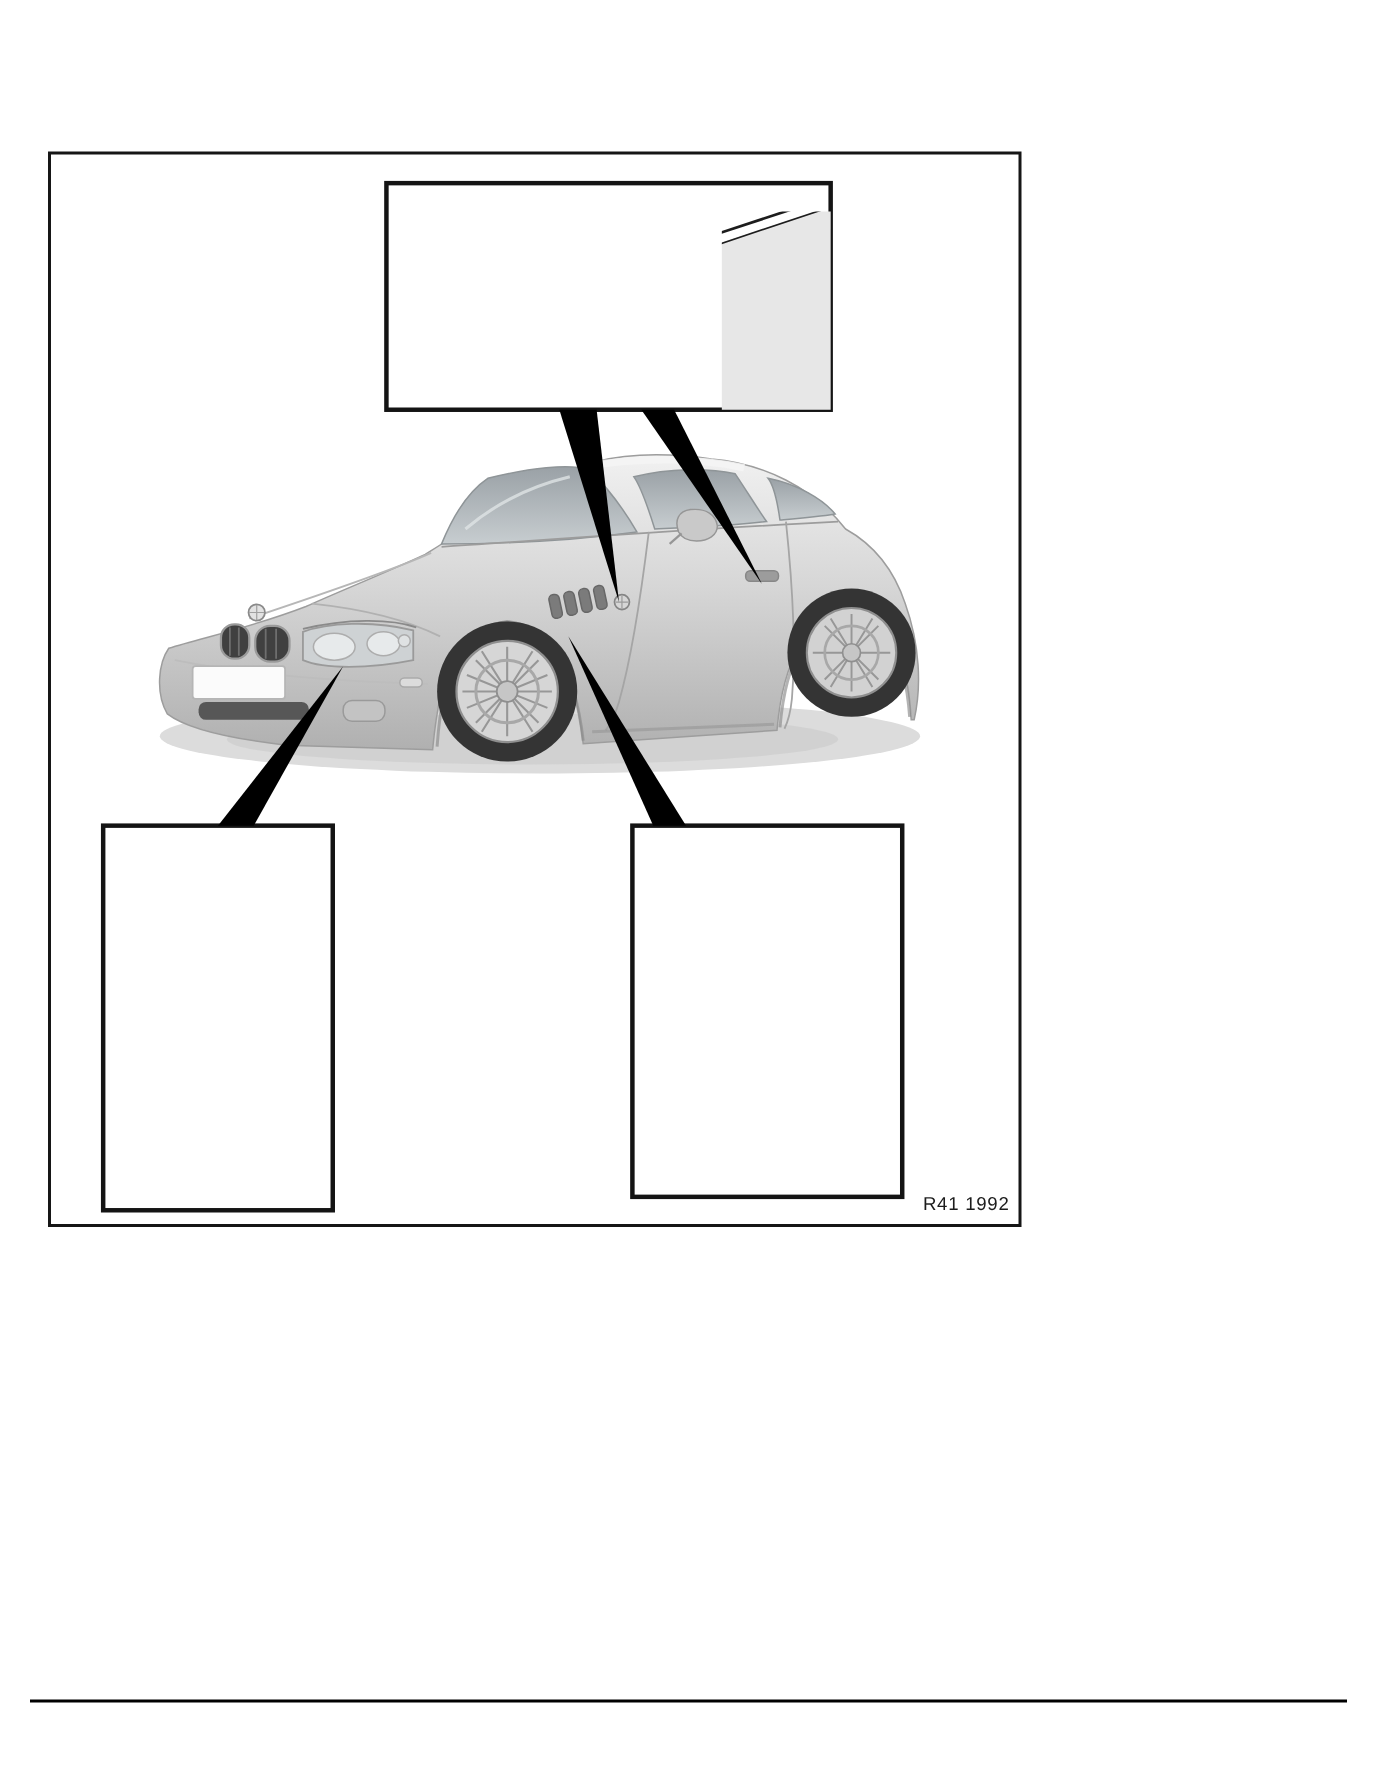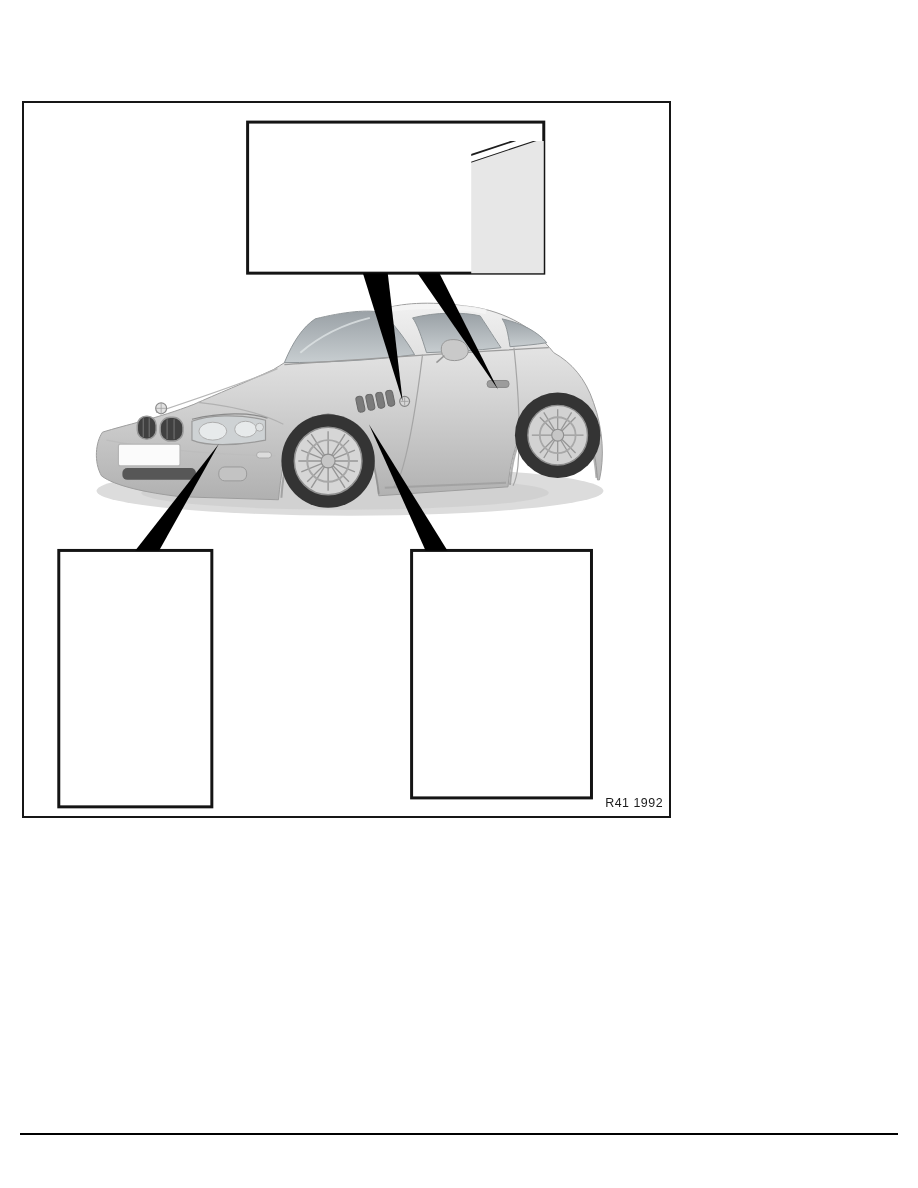--- a/index.html
+++ b/index.html
@@ -1,21 +1,21 @@
 <!DOCTYPE html>
 <html><head>
 <meta charset="utf-8">
 <style>
   html,body{margin:0;padding:0;background:#ffffff;}
   .page{
     position:relative;width:918px;height:1188px;background:#ffffff;
     font-family:"Liberation Sans", sans-serif;overflow:hidden;
   }
   .figure{
-    position:absolute;left:22px;top:101px;width:649px;height:717px;
+    position:absolute;left:32px;top:101px;width:649px;height:717px;
     border:2px solid #161616;box-sizing:border-box;background:#ffffff;
   }
   .figure svg{display:block;width:100%;height:100%;}
   .footer-rule{
     position:absolute;left:20px;top:1133px;width:878px;height:2px;background:#000000;
   }
   text{fill:#141414;}
   .dim-val{font-size:13px;}
   .dim-tol{font-size:9px;}
   .dim-rot{font-size:12.5px;}

